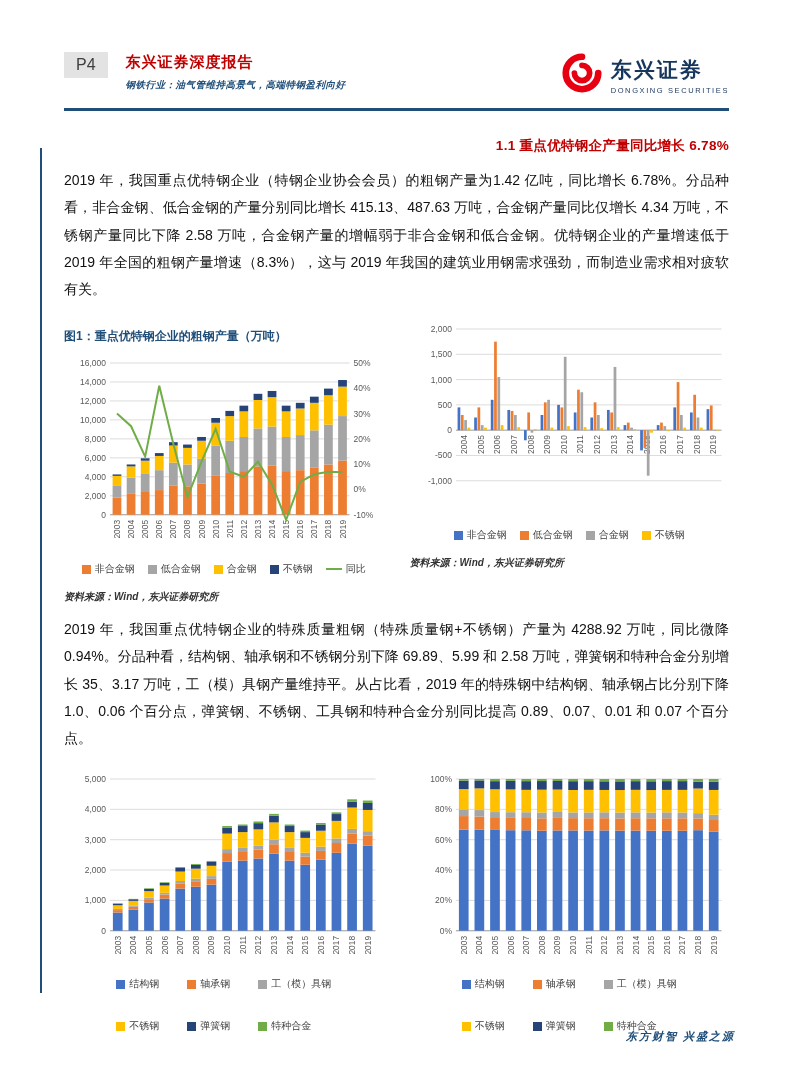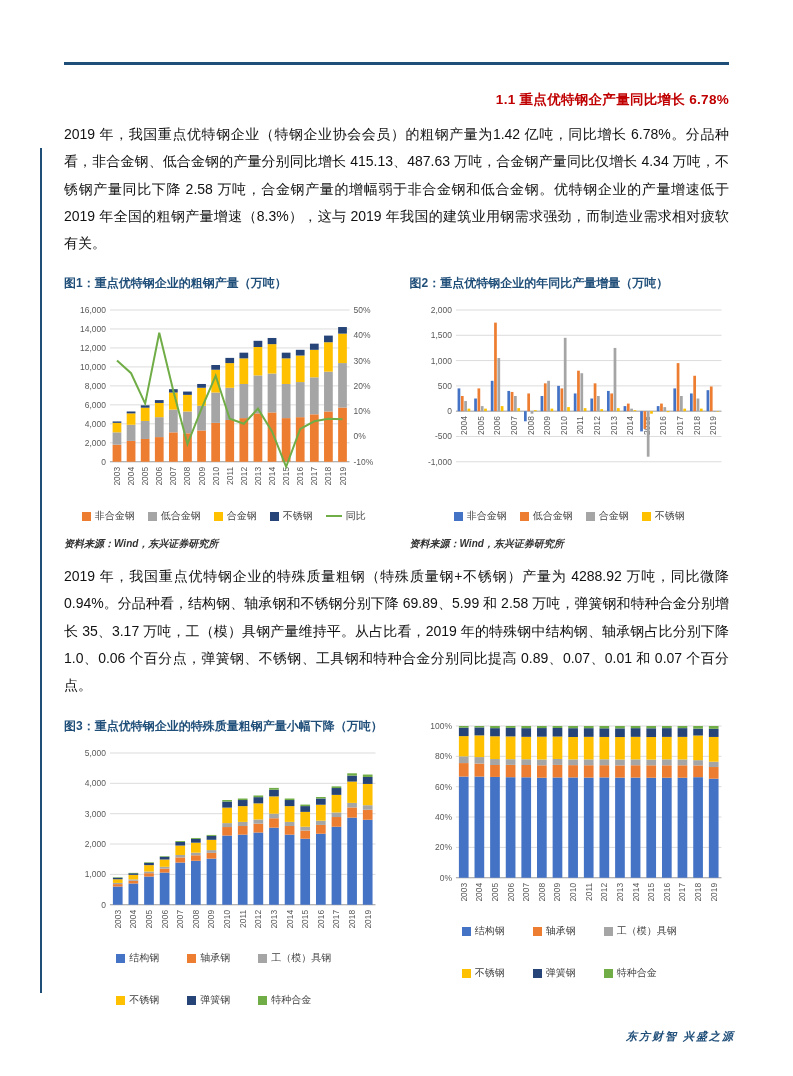--- a/index.html
+++ b/index.html
@@ -28,41 +28,60 @@
     margin-top:30px; background:#F2F2F2; color:#1F4E79; font-weight:bold;
     font-size:15.5px; padding:7px 9px; letter-spacing:0.5px;
   }
   .subhead { color:#C00000; font-weight:bold; font-size:13.5px; margin-top:26px; letter-spacing:0.3px;text-align:right; }
   .body-text {
     margin-top:12px; font-size:14px; line-height:1.95; text-align:justify; color:#111;
   }
 
   
   .fig-row { display:grid; grid-template-columns:1fr 1fr; column-gap:26px; margin-top:18px; }
-  .fig-caption { color:#1F4E79; font-weight:bold; font-size:12px; margin-bottom:10px; }
+  .fig-caption { color:#1F4E79; font-weight:bold; font-size:12px; margin-bottom:10px;margin-top:7px; }
   .chart { width:100%; }
   .fig-source { font-size:10px; font-weight:bold; font-style:italic; color:#333; margin-top:14px; }
 
   .legend { display:flex; flex-wrap:wrap; justify-content:center; gap:16px 13px; font-size:10px; color:#404040; margin-top:3px; }
   .legend-3col { display:grid; grid-template-columns:repeat(3,auto); justify-content:center; column-gap:22px; row-gap:4px;gap:28px; }
   .legend-item { display:flex; align-items:center; gap:4px; white-space:nowrap; }
   .legend-swatch { width:9px; height:9px; display:inline-block; flex:none; }
   .legend-line { width:16px; height:2.5px; display:inline-block; flex:none; }
 
   .page-footer {
     position:absolute; right:58px; bottom:32px; color:#1F4E79;
     font-weight:bold; font-style:italic; font-size:11px; letter-spacing:2px;
   }
 </style>
 </head>
 <body>
 
 <div class="page">
   <div class="left-rule"></div>
 
+  <div class="header">
+    <div class="pnum">P4</div>
+    <div class="head-titles">
+      <div class="report-type">东兴证券深度报告</div>
+      <div class="report-subtitle">钢铁行业：油气管维持高景气，高端特钢盈利向好</div>
+    </div>
+    <div class="logo">
+      <span>
+        <svg width="42" height="42" viewBox="0 0 44 44">
+          <path d="M22 5 A17 17 0 1 0 39 22" fill="none" stroke="#E60012" stroke-width="7" stroke-linecap="round"></path>
+          <path d="M22 14 A8 8 0 1 1 14 22" fill="none" stroke="#E60012" stroke-width="6" stroke-linecap="round"></path>
+        </svg>
+      </span>
+      <div>
+        <div class="logo-cn">东兴证券</div>
+        <div class="logo-en">DONGXING SECURITIES</div>
+      </div>
+    </div>
+  </div>
   <div class="header-rule"></div>
 
 
   <h3 class="subhead">1.1 重点优特钢企产量同比增长 6.78%</h3>
   <p class="body-text">2019 年，我国重点优特钢企业（特钢企业协会会员）的粗钢产量为1.42 亿吨，同比增长 6.78%。分品种看，非合金钢、低合金钢的产量分别同比增长 415.13、487.63 万吨，合金钢产量同比仅增长 4.34 万吨，不锈钢产量同比下降 2.58 万吨，合金钢产量的增幅弱于非合金钢和低合金钢。优特钢企业的产量增速低于 2019 年全国的粗钢产量增速（8.3%），这与 2019 年我国的建筑业用钢需求强劲，而制造业需求相对疲软有关。</p>
 
   <div class="fig-row">
     <div class="figure">
       <div class="fig-caption">图1：重点优特钢企业的粗钢产量（万吨）</div>
       <div class="chart"><svg viewBox="0 0 320 200" width="100%">
@@ -195,21 +214,20 @@
               <span>不锈钢</span>
             </span>
             <span class="legend-item">
               <span class="legend-line" style="background: rgb(112, 173, 71);"></span>
               <span>同比</span>
             </span>
           </div></div>
       <div class="fig-source">资料来源：Wind，东兴证券研究所</div>
     </div>
     <div class="figure">
-      <div class="fig-caption">图2：重点优特钢企业的年同比产量增量（万吨）</div>
       <div class="chart"><svg viewBox="0 0 320 200" width="100%">
             <line x1="46" x2="312" y1="160" y2="160" stroke="#dcdcdc" stroke-width="1"></line>
             <text x="42" y="163" text-anchor="end" font-size="8.5" fill="#595959">-1,000</text>
             <line x1="46" x2="312" y1="134.66666666666669" y2="134.66666666666669" stroke="#dcdcdc" stroke-width="1"></line>
             <text x="42" y="137.66666666666669" text-anchor="end" font-size="8.5" fill="#595959">-500</text>
             <line x1="46" x2="312" y1="109.33333333333334" y2="109.33333333333334" stroke="#9a9a9a" stroke-width="1"></line>
             <text x="42" y="112.33333333333334" text-anchor="end" font-size="8.5" fill="#595959">0</text>
             <line x1="46" x2="312" y1="84" y2="84" stroke="#dcdcdc" stroke-width="1"></line>
             <text x="42" y="87" text-anchor="end" font-size="8.5" fill="#595959">500</text>
             <line x1="46" x2="312" y1="58.66666666666667" y2="58.66666666666667" stroke="#dcdcdc" stroke-width="1"></line>
@@ -317,21 +335,20 @@
             </span>
           </div></div>
       <div class="fig-source">资料来源：Wind，东兴证券研究所</div>
     </div>
   </div>
 
   <p class="body-text">2019 年，我国重点优特钢企业的特殊质量粗钢（特殊质量钢+不锈钢）产量为 4288.92 万吨，同比微降 0.94%。分品种看，结构钢、轴承钢和不锈钢分别下降 69.89、5.99 和 2.58 万吨，弹簧钢和特种合金分别增长 35、3.17 万吨，工（模）具钢产量维持平。从占比看，2019 年的特殊钢中结构钢、轴承钢占比分别下降 1.0、0.06 个百分点，弹簧钢、不锈钢、工具钢和特种合金分别同比提高 0.89、0.07、0.01 和 0.07 个百分点。</p>
 
   <div class="fig-row">
     <div class="figure">
-      <div class="fig-caption">图3：重点优特钢企业的特殊质量粗钢产量小幅下降（万吨）</div>
       <div class="chart"><svg viewBox="0 0 320 200" width="100%">
             <line x1="46" x2="312" y1="160" y2="160" stroke="#9a9a9a" stroke-width="1"></line>
             <text x="42" y="163" text-anchor="end" font-size="8.5" fill="#595959">0</text>
             <line x1="46" x2="312" y1="129.60000000000002" y2="129.60000000000002" stroke="#dcdcdc" stroke-width="1"></line>
             <text x="42" y="132.60000000000002" text-anchor="end" font-size="8.5" fill="#595959">1,000</text>
             <line x1="46" x2="312" y1="99.2" y2="99.2" stroke="#dcdcdc" stroke-width="1"></line>
             <text x="42" y="102.2" text-anchor="end" font-size="8.5" fill="#595959">2,000</text>
             <line x1="46" x2="312" y1="68.80000000000001" y2="68.80000000000001" stroke="#dcdcdc" stroke-width="1"></line>
             <text x="42" y="71.80000000000001" text-anchor="end" font-size="8.5" fill="#595959">3,000</text>
             <line x1="46" x2="312" y1="38.39999999999999" y2="38.39999999999999" stroke="#dcdcdc" stroke-width="1"></line>

